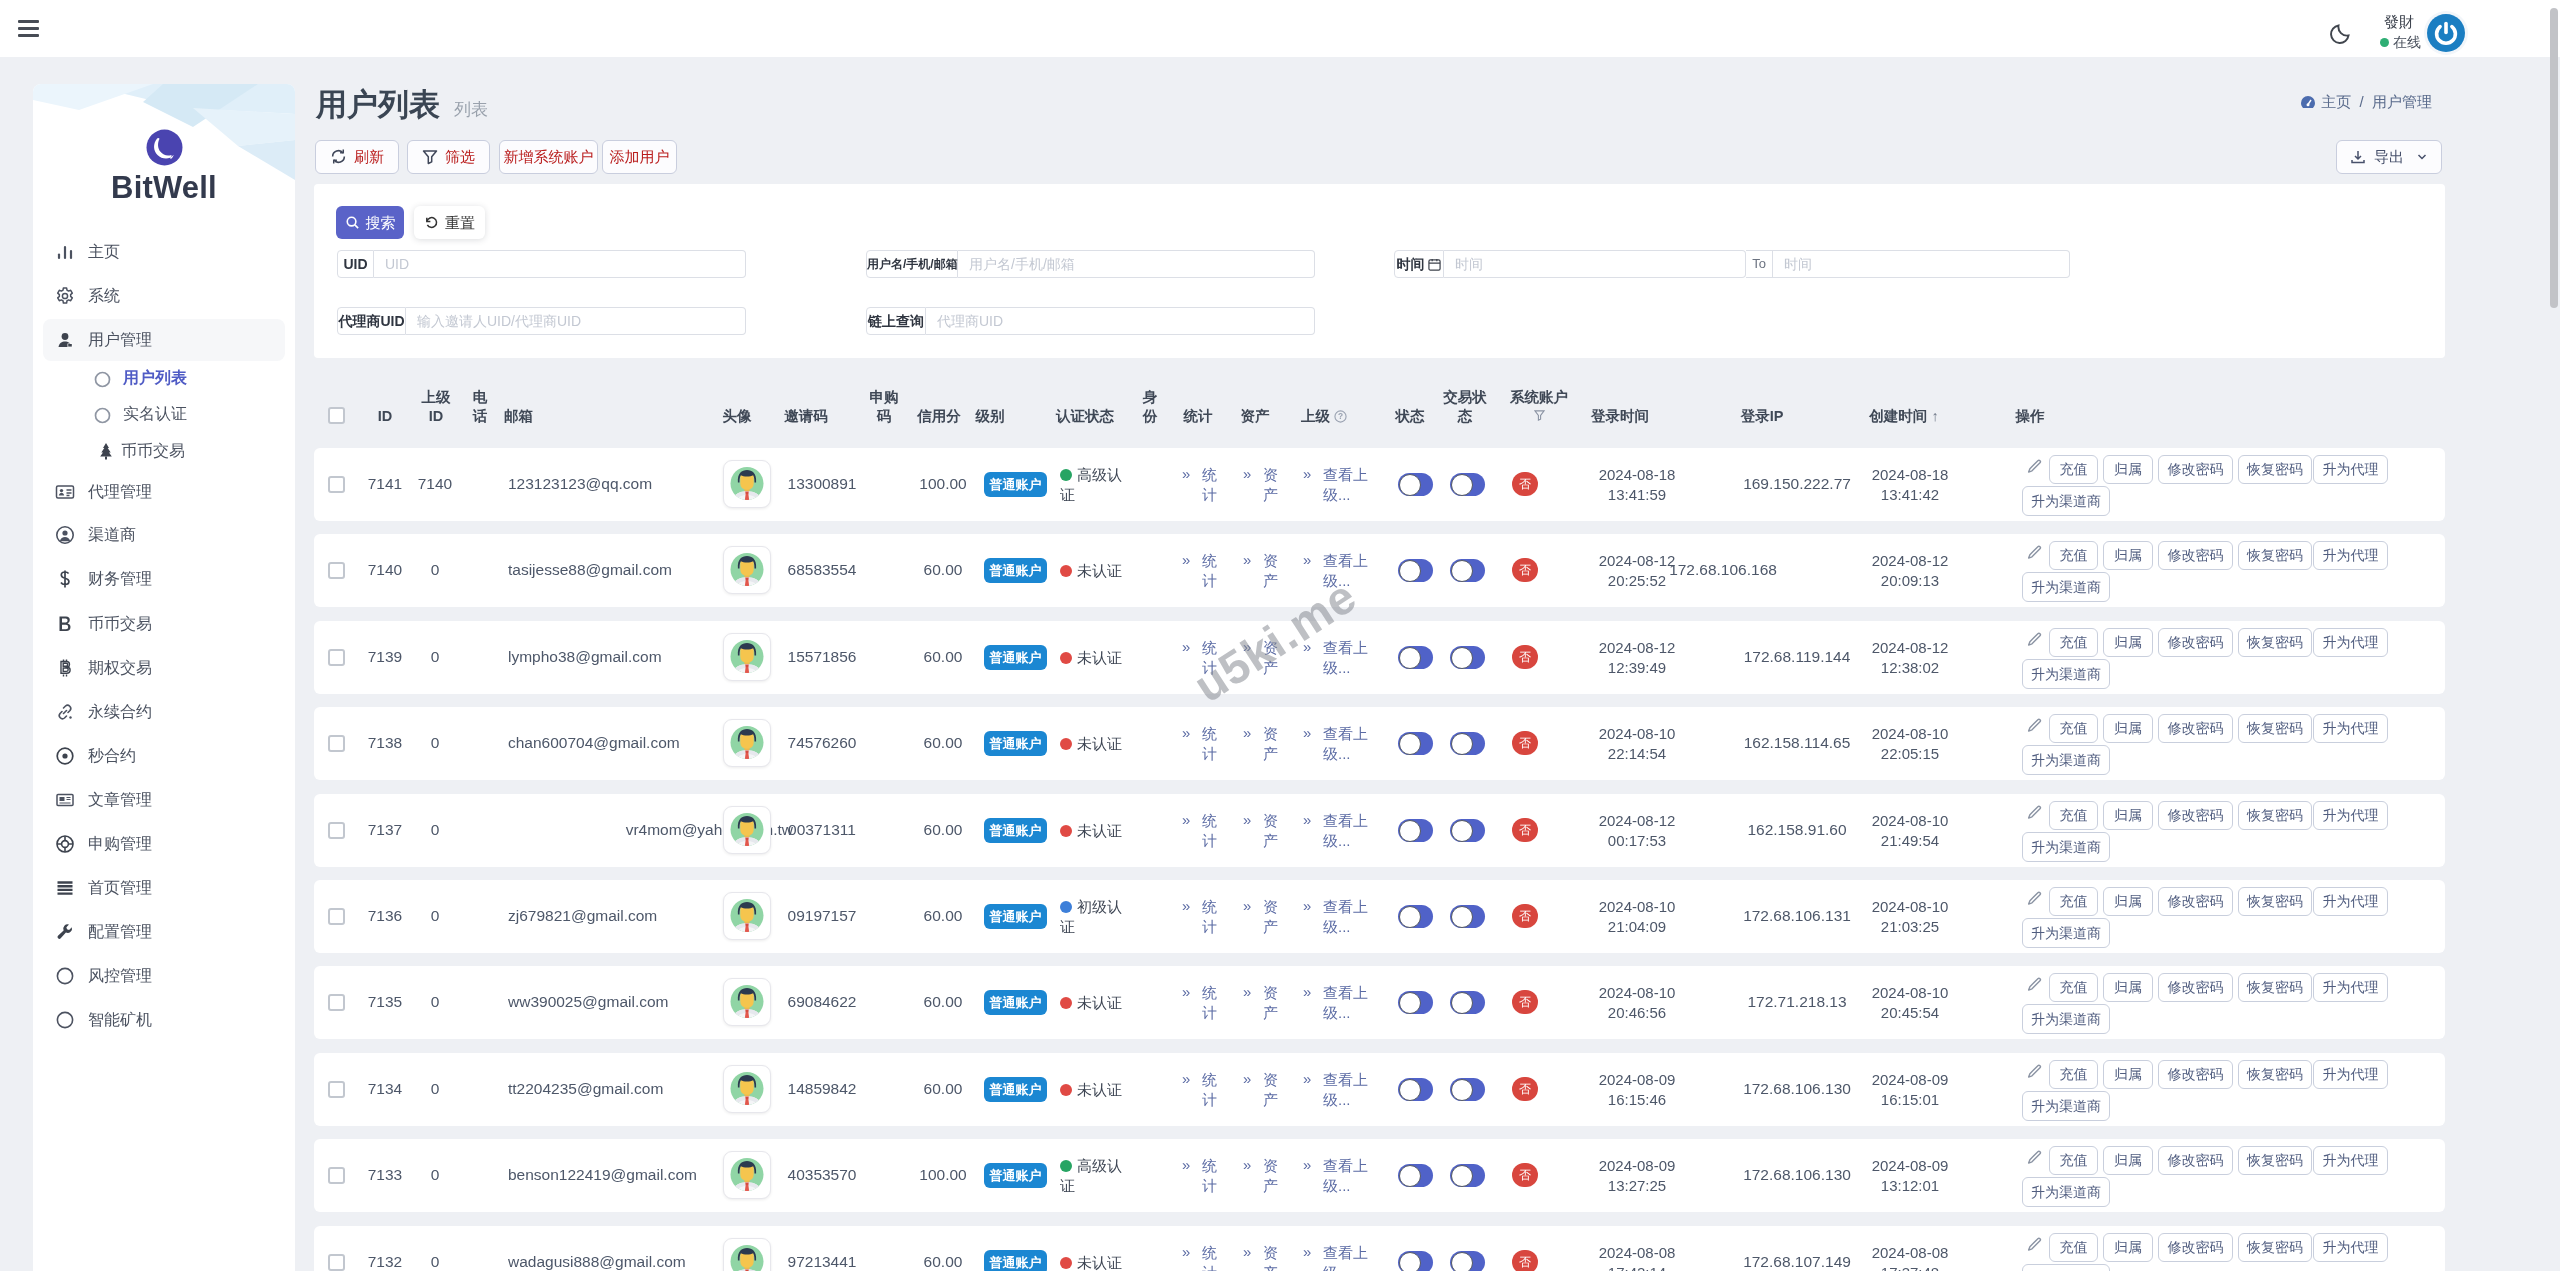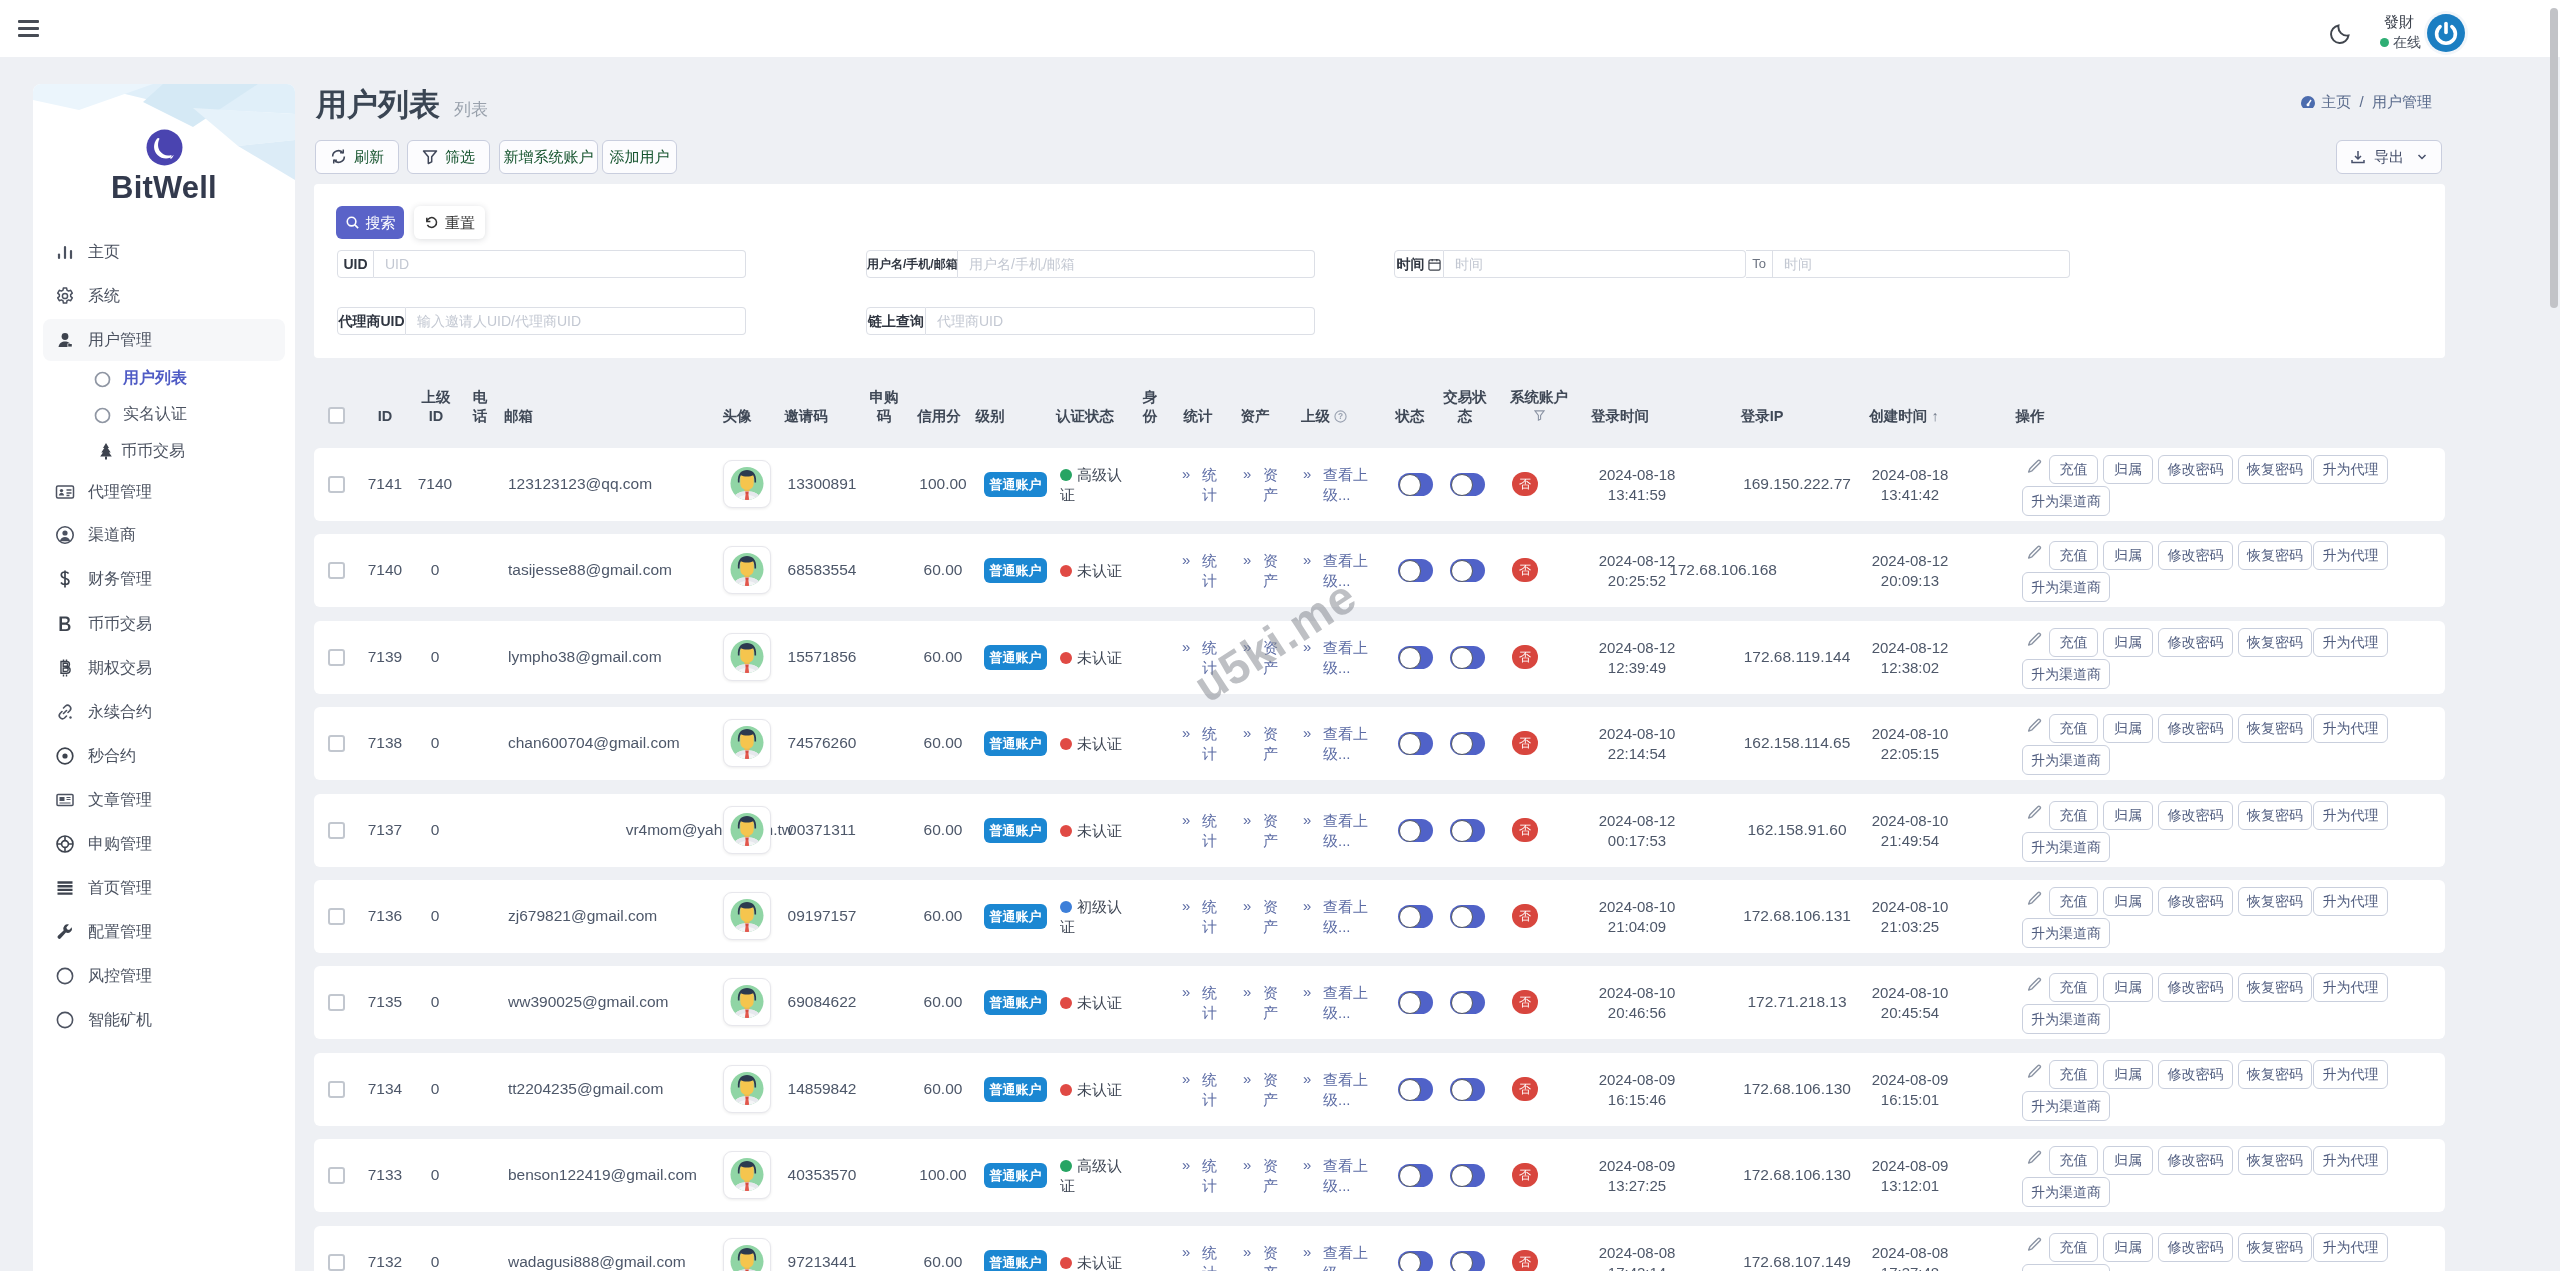--- a/index.html
+++ b/index.html
@@ -18,21 +18,21 @@
 .mic{position:absolute;left:22px;top:8px;width:20px;height:20px}
 .mtx{position:absolute;left:55px;top:8px;font-size:16px;color:#4b5260}
 .smtx{position:absolute;left:90px;top:8px;font-size:16px;color:#4b5260}
 .smtx.act{color:#4f5bc5;font-weight:bold}
 .mch{position:absolute;right:24px;top:9px;font-size:16px;color:#8a919d}
 .actbg{position:absolute;left:10px;top:235px;width:242px;height:42px;background:#f6f7f9;border-radius:8px}
 #main{position:absolute;left:314px;top:57px;width:2131px}
 #title{position:absolute;left:2px;top:27px;font-size:31px;font-weight:bold;color:#3a4553}
 #title small{font-size:17px;color:#99a1ac;font-weight:normal;margin-left:14px}
 #bcrumb{position:absolute;right:13px;top:36px;font-size:15px;color:#5a6b8c}
-.tbtn{position:absolute;top:83px;height:34px;background:#fcfcfe;border:1px solid #c9cede;border-radius:6px;font-size:15px;color:#14532d;text-align:center;line-height:32px}
+.tbtn{position:absolute;top:83px;height:34px;background:#fcfcfe;border:1px solid #c9cede;border-radius:6px;font-size:15px;color:#b91c1c;text-align:center;line-height:32px}
 #export{position:absolute;right:3px;top:83px;width:106px;height:34px;background:#fcfcfe;border:1px solid #c9cede;border-radius:6px;font-size:15px;color:#47506b;text-align:center;line-height:32px}
 #scard{position:absolute;left:0;top:127px;width:2131px;height:174px;background:#fff;border-radius:4px}
 #sbtn{position:absolute;left:22px;top:22px;width:68px;height:33px;background:#5a63c8;border-radius:6px;color:#fff;font-size:15px;text-align:center;line-height:33px}
 #rbtn{position:absolute;left:100px;top:22px;width:71px;height:33px;background:#fff;border-radius:6px;box-shadow:0 1px 6px rgba(60,64,80,.18);color:#333;font-size:15px;text-align:center;line-height:33px}
 .flabel{position:absolute;height:28px;border:1px solid #dcdfe6;border-radius:4px 0 0 4px;background:#fff;font-size:14px;font-weight:bold;color:#2f3540;text-align:center;line-height:26px;white-space:nowrap}
 .finput{position:absolute;height:28px;border:1px solid #dcdfe6;border-left:none;border-radius:0 4px 4px 0;background:#fff;font-size:14px;color:#c3c8d2;line-height:26px;padding-left:11px}
 .hl{position:absolute;font-size:14.5px;font-weight:bold;color:#3f4856;line-height:19px;text-align:center}
 .cb{position:absolute;left:14px;width:17px;height:17px;border:2px solid #c2c7cf;border-radius:3px;background:#fff}
 .row{position:absolute;left:0;width:2131px;height:73px;background:#fff;border-radius:6px}
 .row .cb{top:28px}

